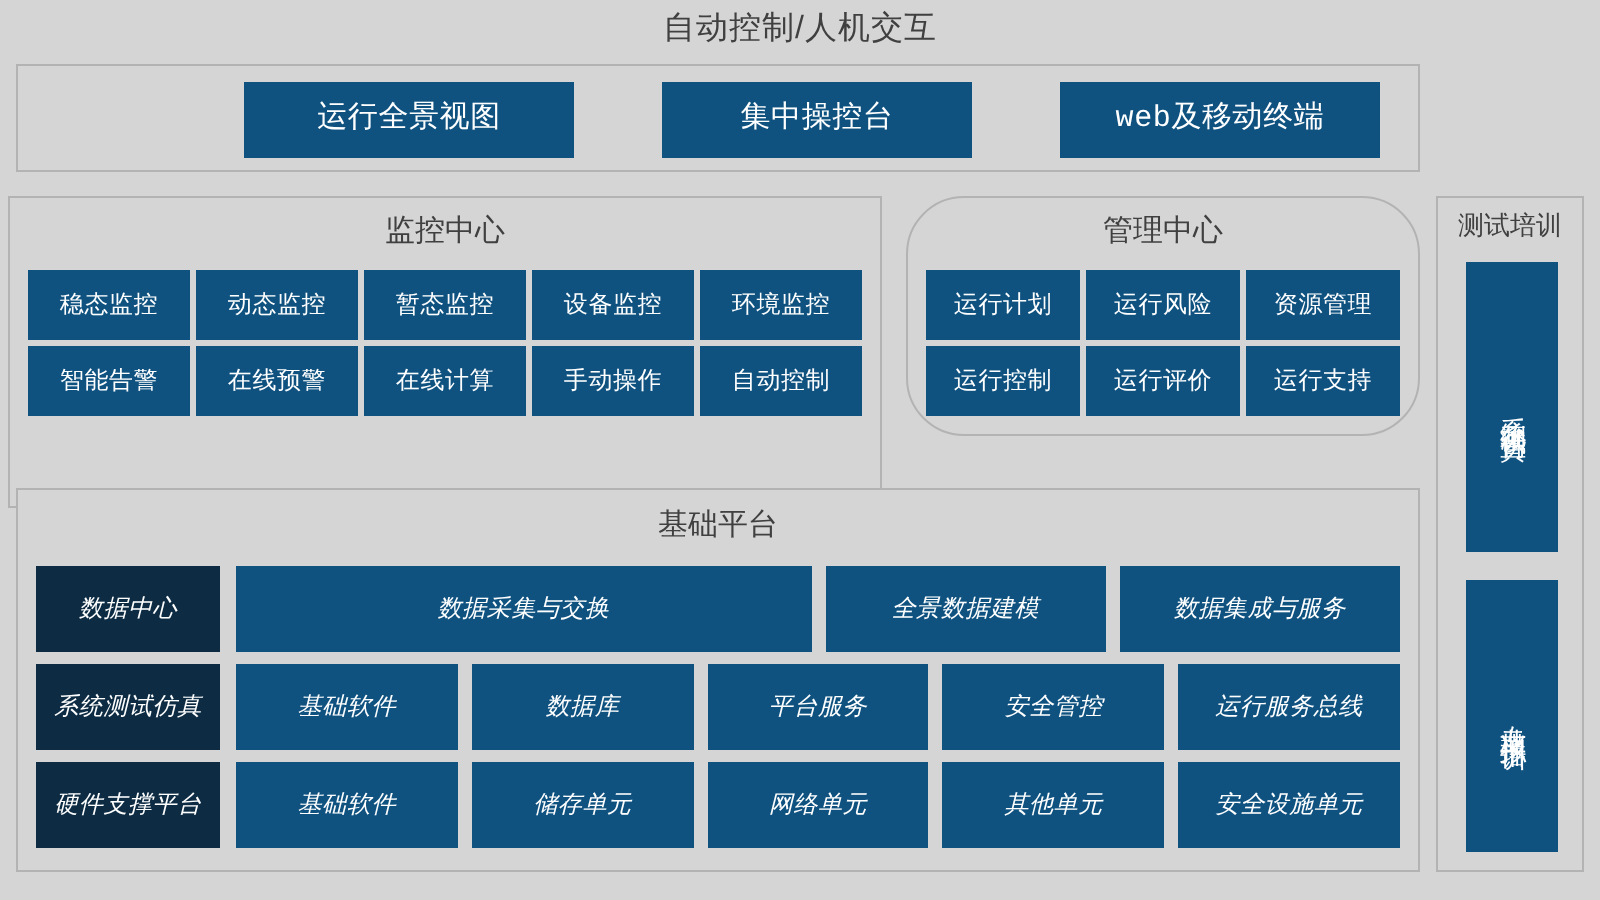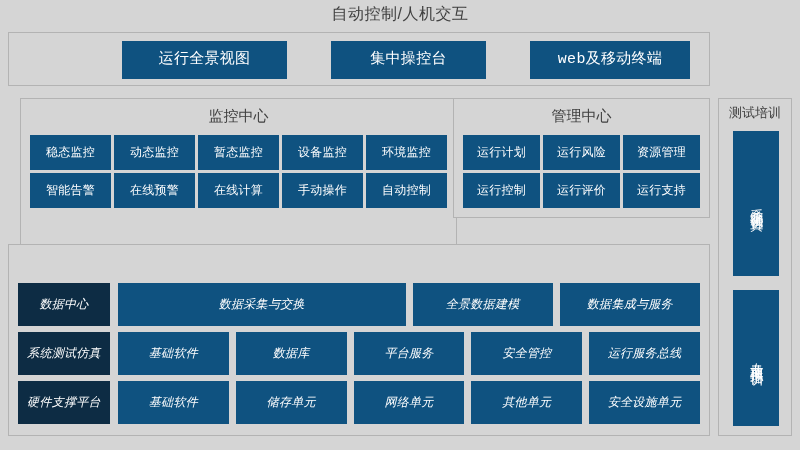--- a/index.html
+++ b/index.html
@@ -78,21 +78,21 @@
     height: 38px;
     font-size: 15px;
     font-family: Liberation Mono, monospace;
   }
   #btn-0 { left: 113px; width: 165px; }
   #btn-1 { left: 322px; width: 155px; }
   #btn-2 { left: 521px; width: 160px; }
 
   
   #monitor-panel {
-    left: 20px;
+    left: 4px;
     top: 98px;
     width: 437px;
     height: 156px;
   }
   #monitor-panel .panel-title {
     margin-top: 9px;
   }
   .grid-rows {
     position: absolute;
     left: 9px;
@@ -110,20 +110,21 @@
     flex: 1 1 0;
     height: 35px;
   }
 
   
   #manage-panel {
     left: 453px;
     top: 98px;
     width: 257px;
     height: 120px;
+    border-radius: 29px;
   }
   #manage-panel .panel-title {
     margin-top: 9px;
   }
 
   
   #train-panel {
     left: 718px;
     top: 98px;
     width: 74px;
@@ -237,20 +238,21 @@
     </div>
   </div>
 
   <div class="panel" id="train-panel">
     <div class="panel-title">测试培训</div>
     <div class="tile vtile" id="vtile-0">系统测试仿真</div>
     <div class="tile vtile" id="vtile-1">专业模拟培训</div>
   </div>
 
   <div class="panel" id="base-panel">
+    <div class="panel-title">基础平台</div>
     <div class="base-rows">
 
       <div class="base-row">
         <div class="tile tile-dark base-label">数据中心</div>
         <div class="base-items">
           <div class="tile w2">数据采集与交换</div>
           <div class="tile">全景数据建模</div>
           <div class="tile">数据集成与服务</div>
         </div>
       </div>

